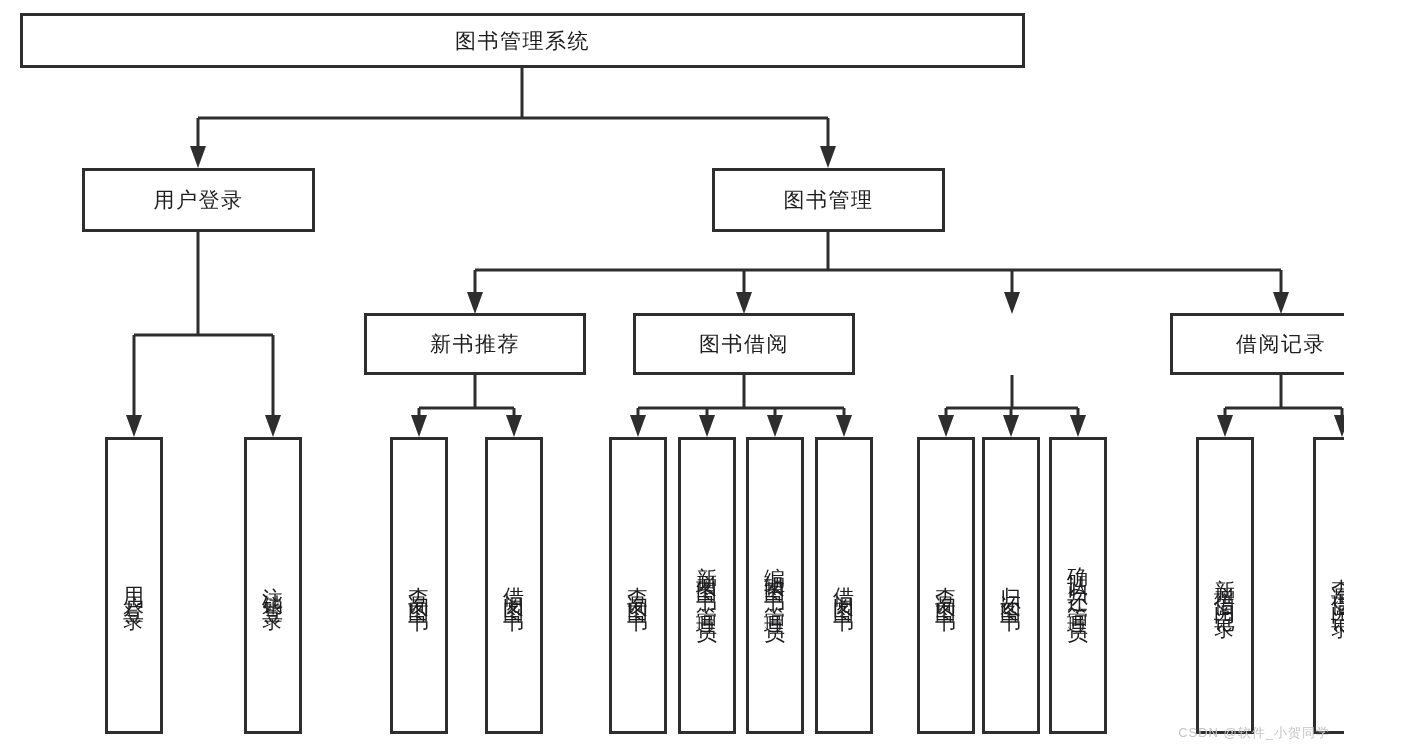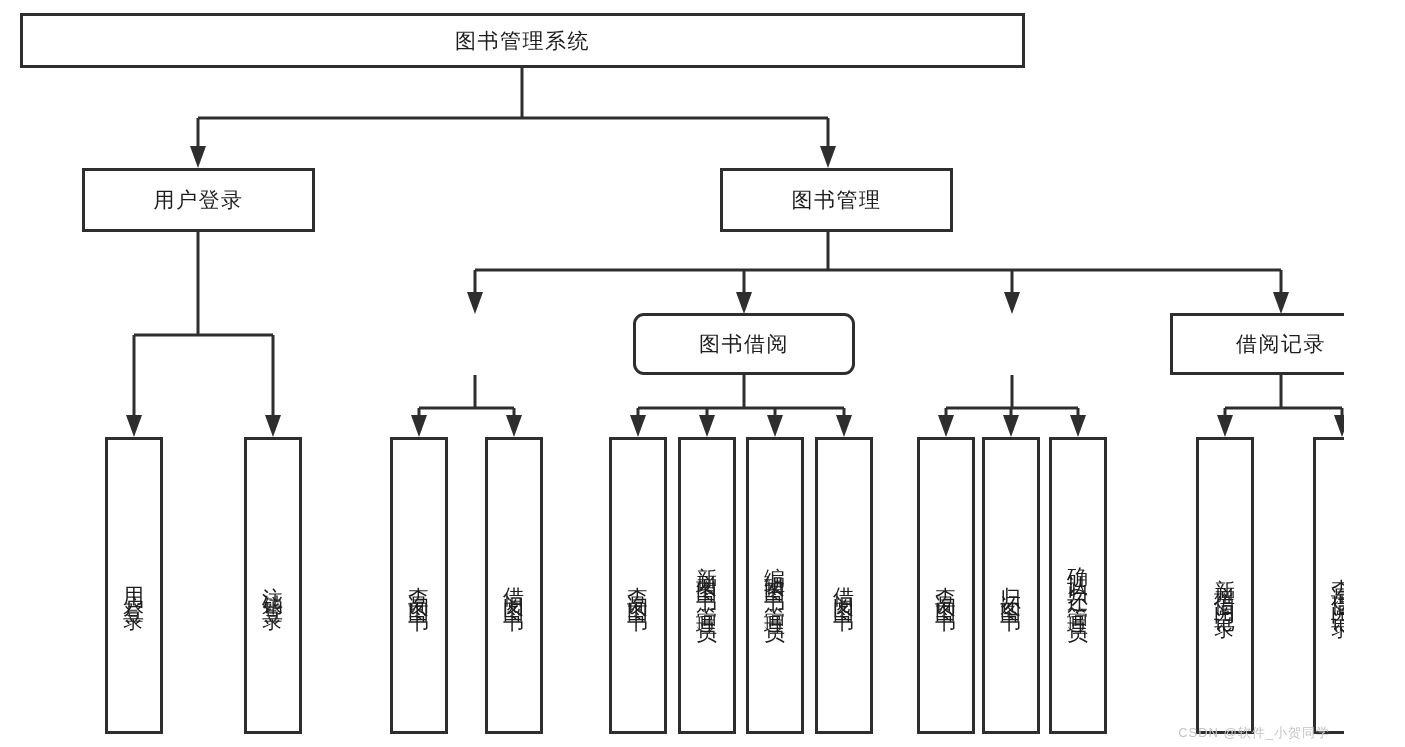--- a/index.html
+++ b/index.html
@@ -74,25 +74,28 @@
     </g>
   </svg>
 
   <div class="node h" style="left:20px;top:13px;width:1005px;height:55px;">
     <span class="label">图书管理系统</span>
   </div>
 
   <div class="node h" style="left:82px;top:168px;width:233px;height:64px;">
     <span class="label">用户登录</span>
   </div>
-  <div class="node h" style="left:712px;top:168px;width:233px;height:64px;margin-left:8px;">
+  <div class="node h" style="left:712px;top:168px;width:233px;height:64px;">
     <span class="label">图书管理</span>
   </div>
 
-  <div class="node h" style="left:633px;top:313px;width:222px;height:62px;border-radius:11px;">
+  <div class="node h" style="left:364px;top:313px;width:222px;height:62px;">
+    <span class="label">新书推荐</span>
+  </div>
+  <div class="node h" style="left:633px;top:313px;width:222px;height:62px;">
     <span class="label">图书借阅</span>
   </div>
   <div class="node h" style="left:1170px;top:313px;width:222px;height:62px;">
     <span class="label">借阅记录</span>
   </div>
 
   <div class="node v" style="left:105px;top:437px;width:58px;height:297px;">
     <span class="label">用户登录</span>
   </div>
   <div class="node v" style="left:244px;top:437px;width:58px;height:297px;">

